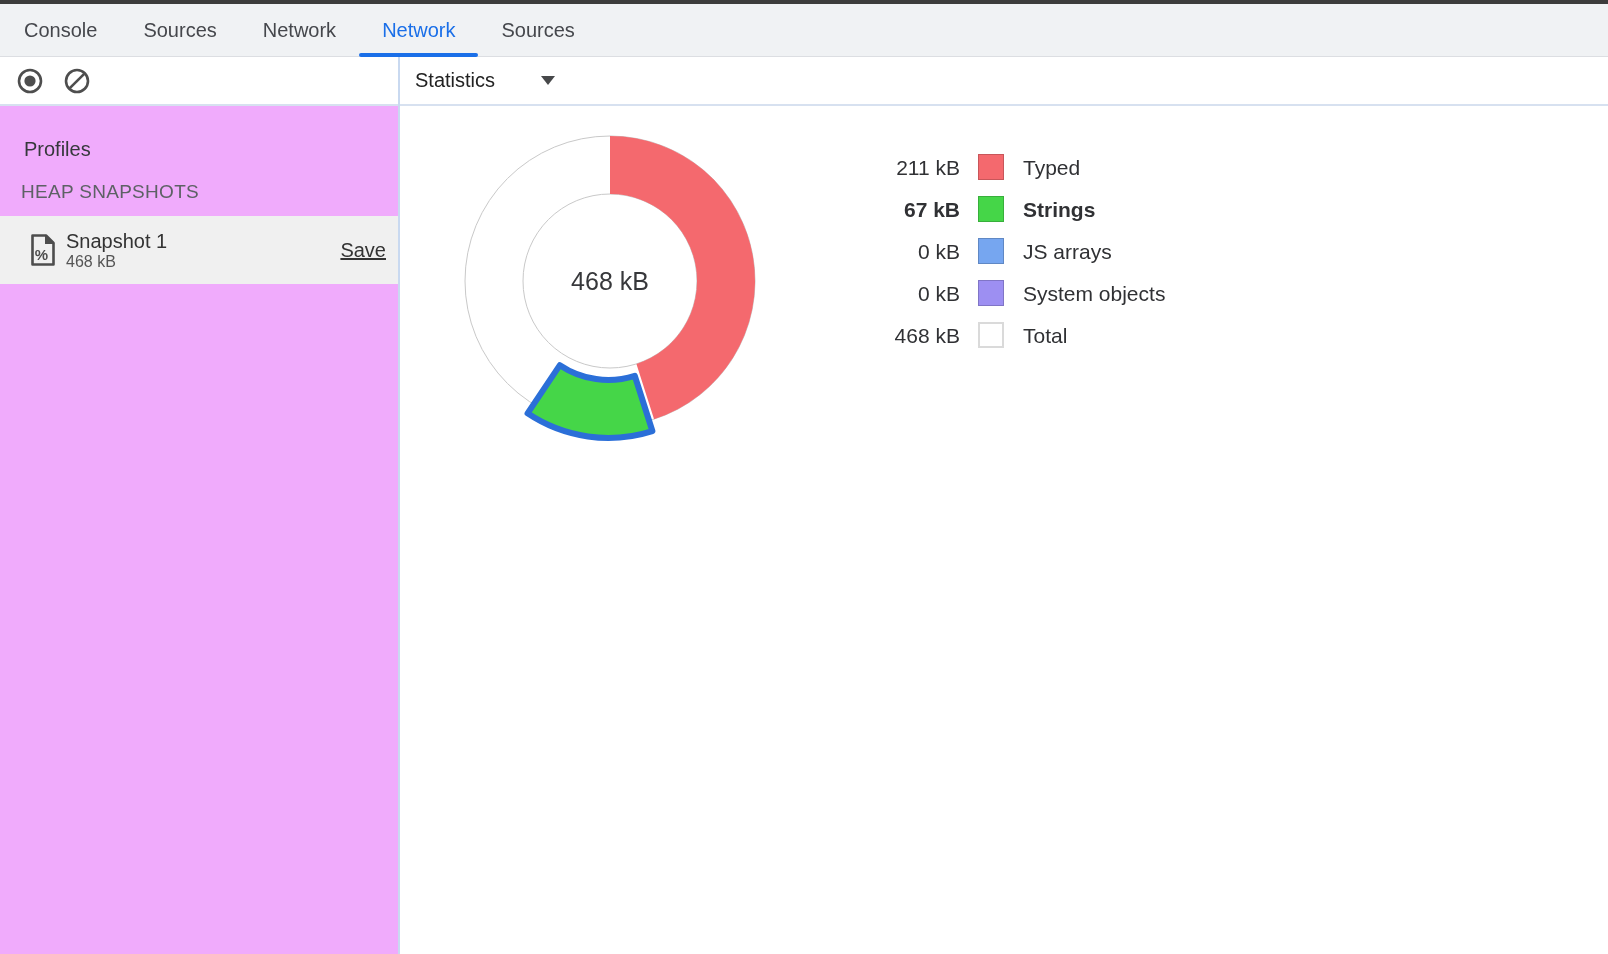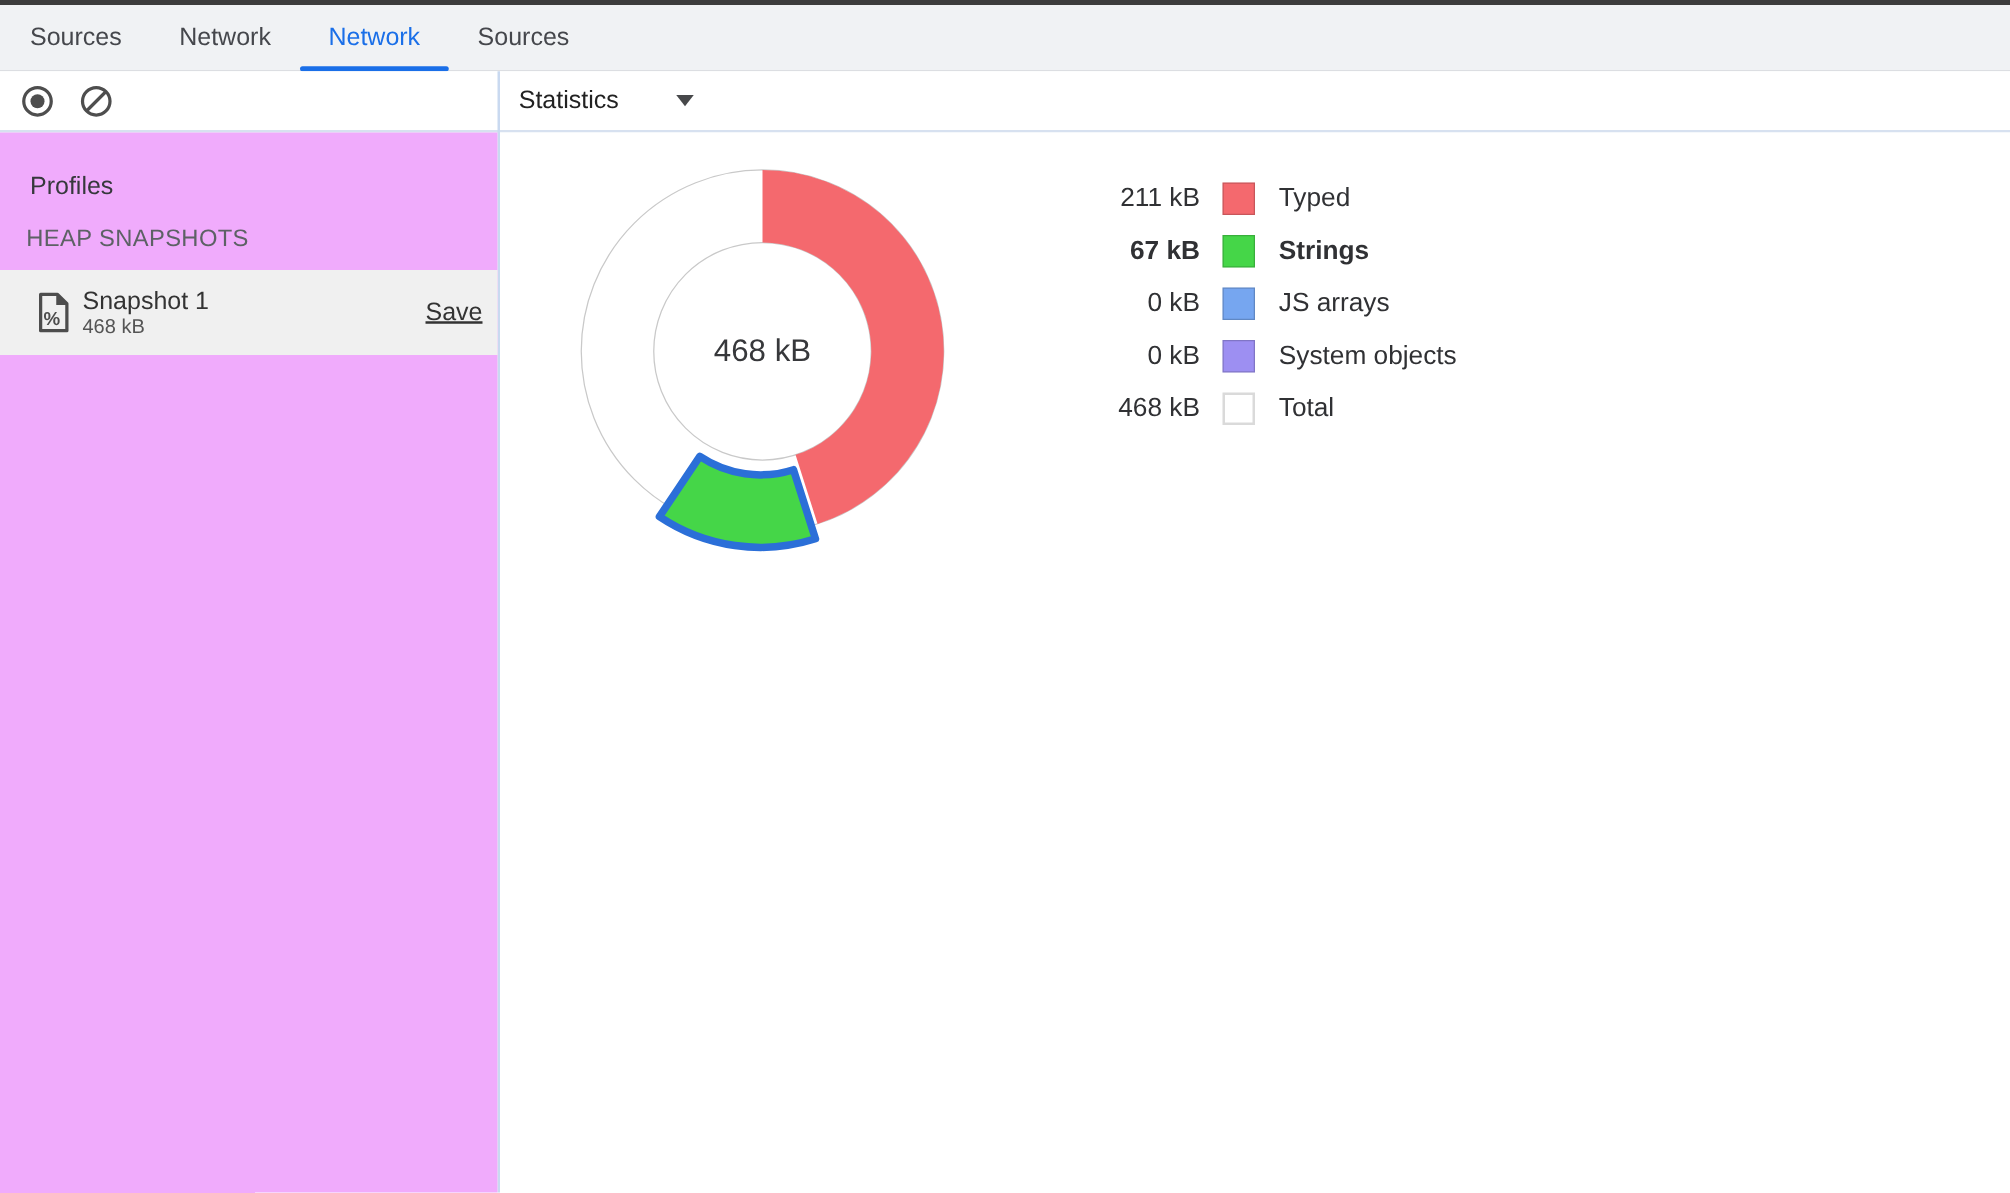--- a/index.html
+++ b/index.html
@@ -45,33 +45,37 @@
   .snapshot-size { font-size:16px; color:#555; line-height:18px; margin-top:1px; }
   .save-link { font-size:20px; color:#333; text-decoration:underline; cursor:pointer; }
 
   
   .main { position:absolute; left:400px; top:106px; width:1208px; height:848px; background:#fff; }
   .donut-svg { position:absolute; left:0; top:0; width:420px; height:430px; }
   .center-label { position:absolute; left:110px; top:161px; width:200px; text-align:center;
                   font-size:25px; color:#37383b; }
 
   .legend { position:absolute; left:440px; top:32px; }
-  .legend-row { display:flex; align-items:center; height:42px; cursor:pointer; }
+  .legend-row { display:flex; align-items:flex-end; height:42px; cursor:pointer; }
   .legend-value { width:120px; text-align:right; font-size:21px; color:#303134; }
   .legend-swatch { width:26px; height:26px; margin-left:18px; border:1px solid rgba(0,0,0,0.18); flex:0 0 auto; }
   .legend-swatch.total { background:#fff; border:2px solid #dadada; }
   .legend-label { margin-left:19px; font-size:21px; color:#303134; white-space:nowrap; }
   .legend-row.selected .legend-value, .legend-row.selected .legend-label { font-weight:bold; }
 </style>
 </head>
 <body>
 
 <div class="window-edge"></div>
 
 <div class="tabbar">
+  <div class="tab">
+    <span>Console</span>
+
+  </div>
   <div class="tab">
     <span>Sources</span>
 
   </div>
   <div class="tab">
     <span>Network</span>
 
   </div>
   <div class="tab active">
     <span>Network</span>

